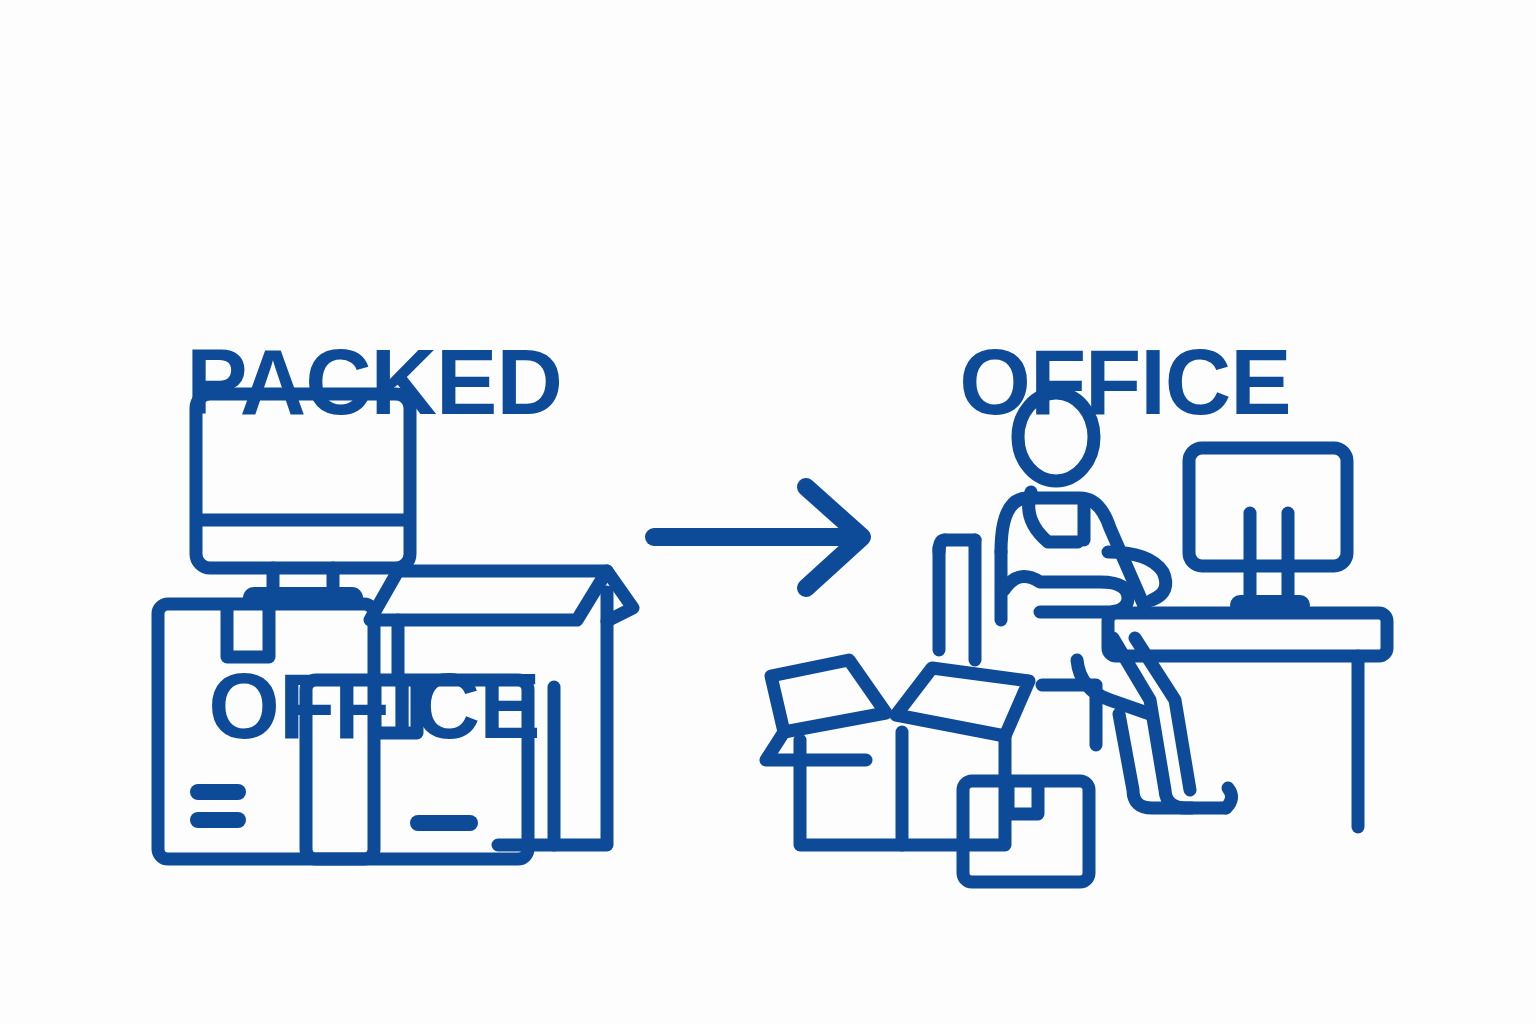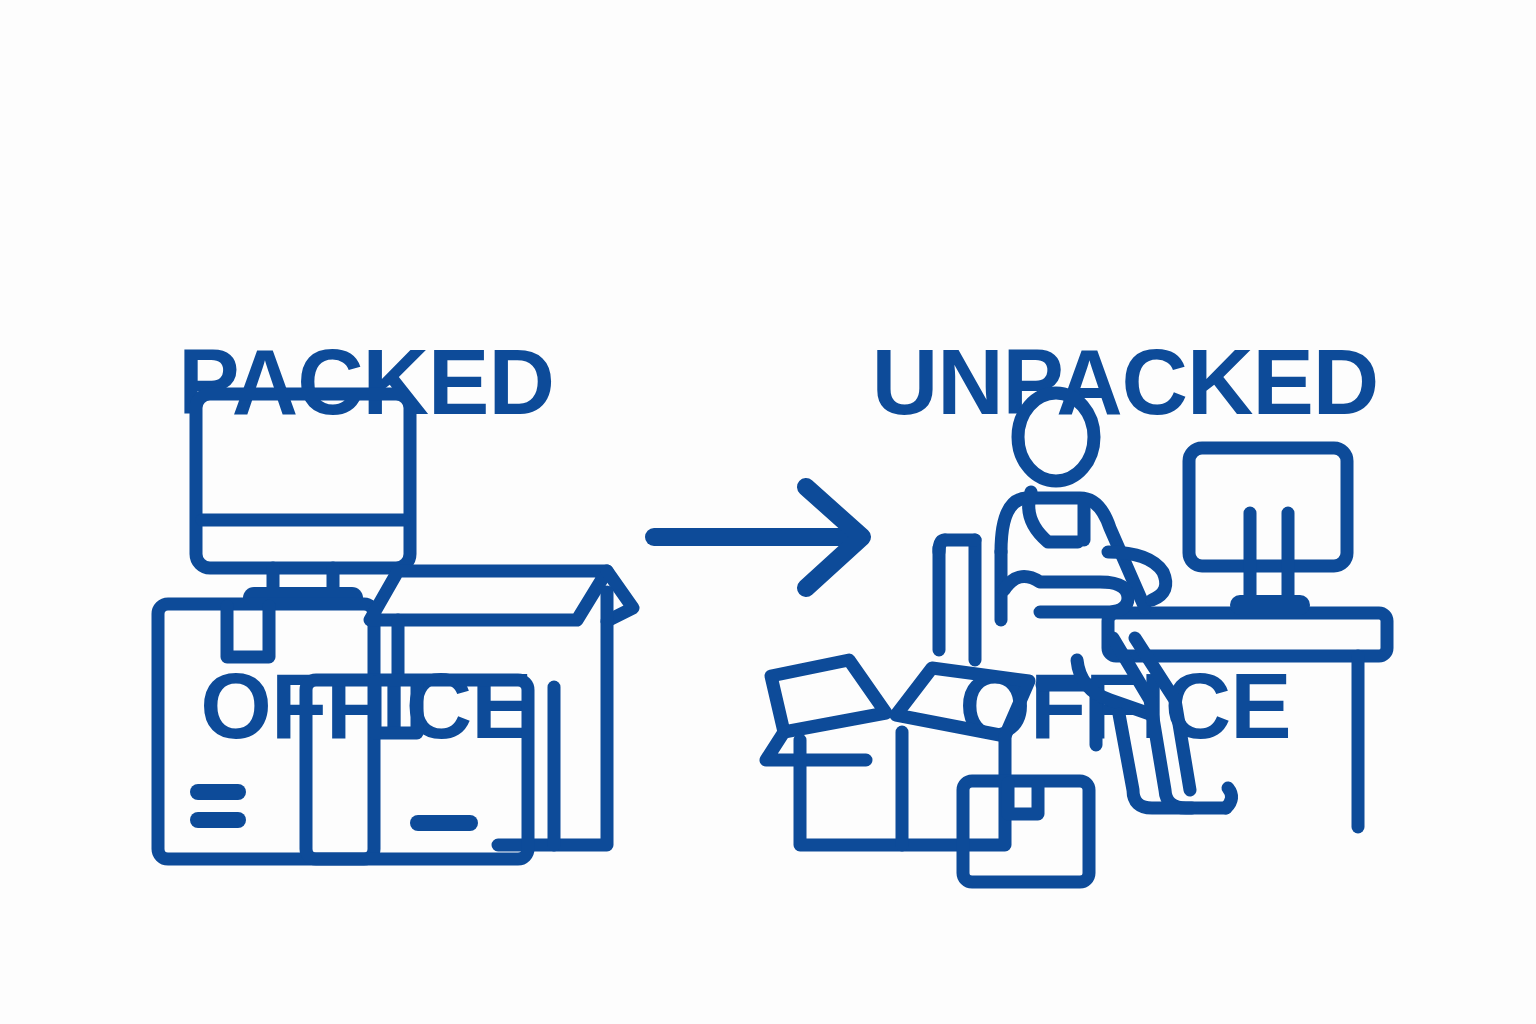--- a/index.html
+++ b/index.html
@@ -28,21 +28,21 @@
     font-family: "Liberation Sans", sans-serif;
     font-weight: bold;
     font-size: 92px;
     line-height: 108px;
     letter-spacing: -1px;
     white-space: pre;
     text-align: center;
     -webkit-font-smoothing: antialiased;
   }
   #title-left {
-    left: 56px;
+    left: 64px;
     top: 112px;
     width: 620px;
   }
   #title-right {
     left: 760px;
     top: 112px;
     width: 730px;
   }
   .heading .line { display: block; }
 
@@ -60,21 +60,20 @@
 <body>
 
 <div id="stage" style="background: rgb(253, 253, 253);">
 
   <div class="heading" id="title-left" style="color: rgb(13, 75, 153);">
     <span class="line">PACKED</span>
     <span class="line">OFFICE</span>
   </div>
 
   <div class="heading" id="title-right" style="color: rgb(13, 75, 153);">
-    <span class="line">UNPACKED</span>
     <span class="line">OFFICE</span>
   </div>
 
   <div class="art">
     <svg width="1536" height="1024" viewBox="0 0 1536 1024" xmlns="http://www.w3.org/2000/svg" fill="none" stroke="#0d4b99" stroke-width="13" stroke-linecap="round" stroke-linejoin="round">
 
       <g>
 
         <g>
 

